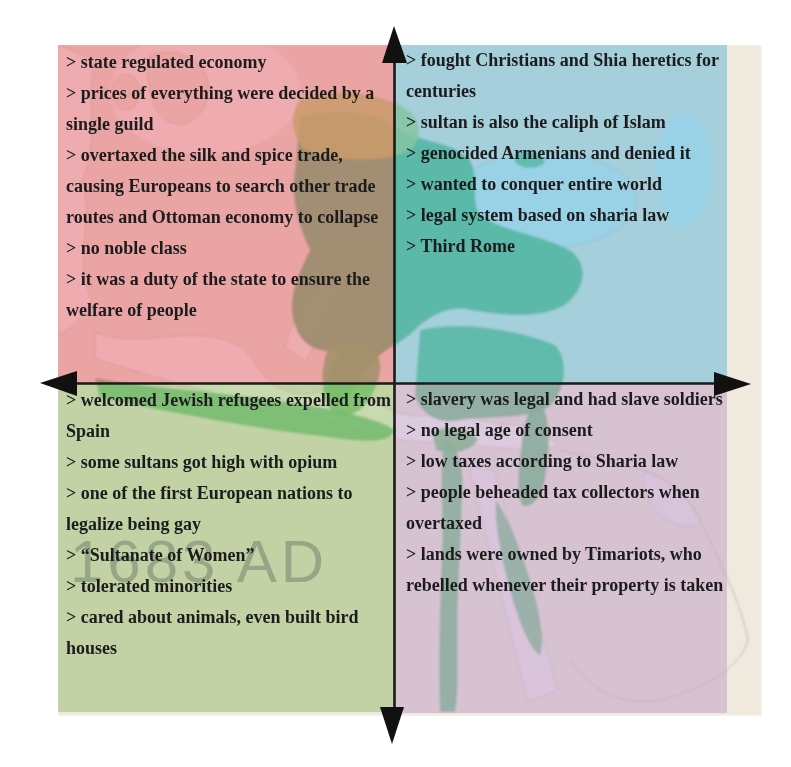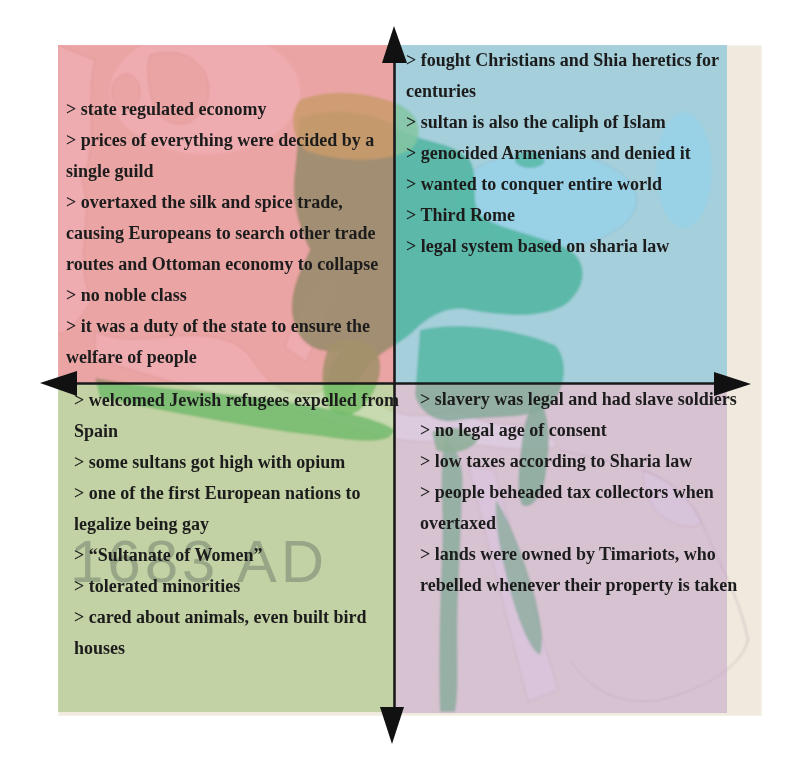--- a/index.html
+++ b/index.html
@@ -16,24 +16,24 @@
   .watermark{
     position:absolute;left:70px;top:527px;z-index:3;
     font-family:"Liberation Sans",sans-serif;font-size:60px;font-weight:400;
     letter-spacing:4px;color:rgba(100,112,98,0.45);white-space:nowrap;text-align:right;
   }
   .axes{position:absolute;left:0;top:0;width:791px;height:767px;z-index:4;}
   .quad-text{
     position:absolute;z-index:5;color:#1c1c1c;font-weight:bold;font-size:18px;line-height:31px;
   }
   .quad-text p{margin:0;}
-  .qt-tl{left:66px;top:47px;width:332px;margin-top:47px;}
+  .qt-tl{left:66px;top:47px;width:332px;}
   .qt-tr{left:406px;top:45px;width:322px;}
-  .qt-bl{left:74px;top:385px;width:334px;}
-  .qt-br{left:420px;top:384px;width:324px;}
+  .qt-bl{left:66px;top:385px;width:334px;}
+  .qt-br{left:406px;top:384px;width:324px;}
 </style>
 </head>
 <body>
 
 <div class="canvas">
 
   <svg class="map" viewBox="0 0 791 767">
     <defs>
       <filter id="soft" x="-5%" y="-5%" width="110%" height="110%">
           <feGaussianBlur stdDeviation="1.3"></feGaussianBlur>
@@ -91,22 +91,22 @@
       <p>&gt; prices of everything were decided by a single guild</p>
       <p>&gt; overtaxed the silk and spice trade, causing Europeans to search other trade routes and Ottoman economy to collapse</p>
       <p>&gt; no noble class</p>
       <p>&gt; it was a duty of the state to ensure the welfare of people</p>
     </div>
   <div class="quad-text qt-tr">
       <p>&gt; fought Christians and Shia heretics for centuries</p>
       <p>&gt; sultan is also the caliph of Islam</p>
       <p>&gt; genocided Armenians and denied it</p>
       <p>&gt; wanted to conquer entire world</p>
+      <p>&gt; legal system based on sharia law</p>
       <p>&gt; Third Rome</p>
-      <p>&gt; legal system based on sharia law</p>
     </div>
   <div class="quad-text qt-bl">
       <p>&gt; welcomed Jewish refugees expelled from Spain</p>
       <p>&gt; some sultans got high with opium</p>
       <p>&gt; one of the first European nations to legalize being gay</p>
       <p>&gt; “Sultanate of Women”</p>
       <p>&gt; tolerated minorities</p>
       <p>&gt; cared about animals, even built bird houses</p>
     </div>
   <div class="quad-text qt-br">

